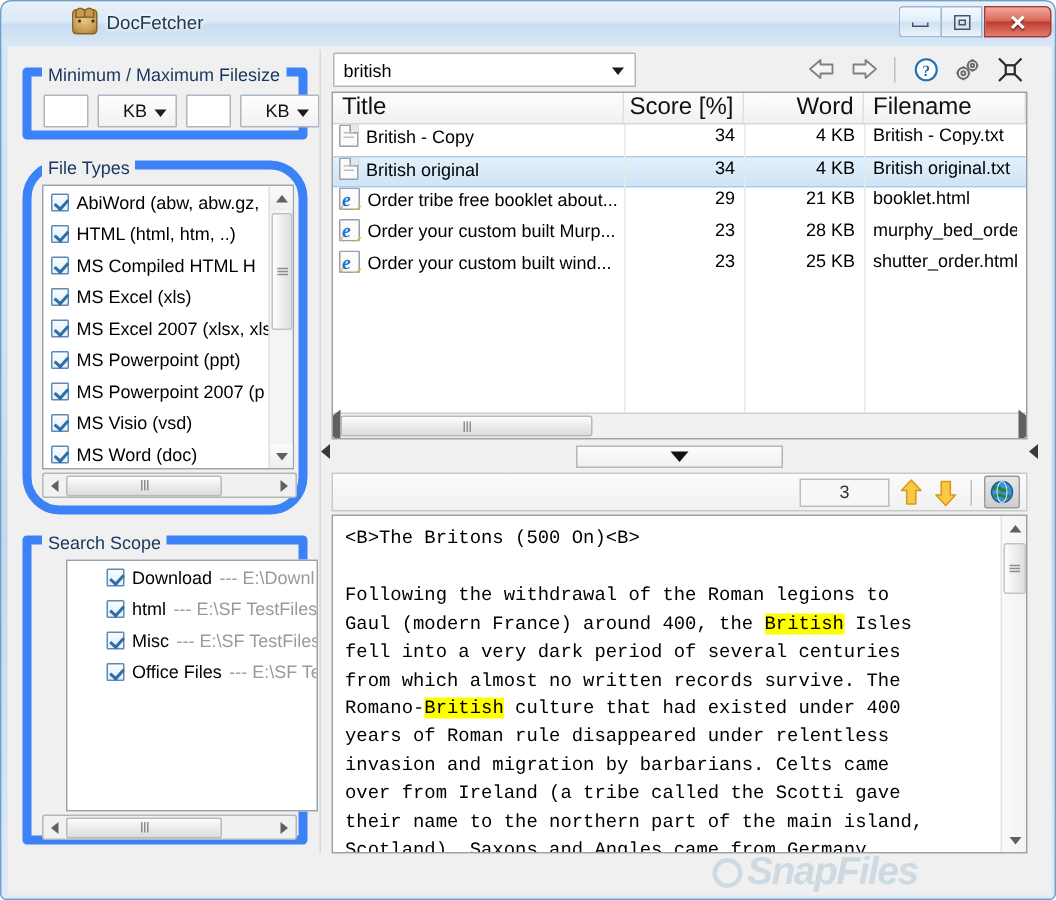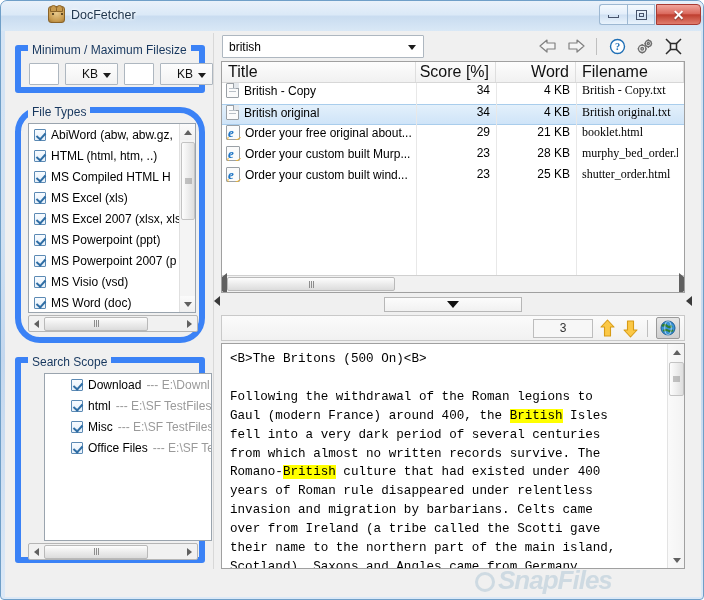--- a/index.html
+++ b/index.html
@@ -234,21 +234,21 @@
   .th.c-score { width: 80px; justify-content: flex-end; text-align: center; }
   .th.c-size  { width: 80px; justify-content: flex-end; }
   .th.c-file  { width: 108px; border-right: none; }
 
   .trow { display: flex; height: 21px; align-items: flex-start; font-size: 12px; color:#000; }
   .trow.sel { background: linear-gradient(to bottom,#e3f0fb,#cfe4f8); border-top:1px solid #a9cdec; border-bottom:1px solid #a9cdec; height:21px;}
   .td { display: flex; align-items: center; padding: 0 6px; white-space: nowrap; overflow: hidden; }
   .td.c-title { width: 194px; gap: 5px; padding-left: 4px; }
   .td.c-score { width: 80px; justify-content: flex-end; }
   .td.c-size  { width: 80px; justify-content: flex-end; }
-  .td.c-file  { width: 102px; font-family: Liberation Serif, serif; }
+  .td.c-file  { width: 102px; }
   .colline { position: absolute; top: 21px; bottom: 17px; width: 1px; background: #e8e8e8; }
 
   
   .ico-txt {
     width: 13px; height: 15px; flex:none; position: relative;
     background: #fbfbfb; border: 1px solid #9aa0a6; border-radius: 1px;
   }
   .ico-txt:before {
     content:""; position:absolute; right:-1px; top:-1px; width:5px;height:5px;
     background:#e4e8ec; border-left:1px solid #9aa0a6; border-bottom:1px solid #9aa0a6;
@@ -598,21 +598,21 @@
                 </span>
                 <span>British original</span>
               </div>
               <div class="td c-score">34</div>
               <div class="td c-size">4 KB</div>
               <div class="td c-file">British original.txt</div>
             </div>
             <div class="trow">
               <div class="td c-title">
                 <span class="ico-ie"></span>
-                <span>Order your free original about...</span>
+                <span>Order tribe free booklet about...</span>
               </div>
               <div class="td c-score">29</div>
               <div class="td c-size">21 KB</div>
               <div class="td c-file">booklet.html</div>
             </div>
             <div class="trow">
               <div class="td c-title">
                 <span class="ico-ie"></span>
                 <span>Order your custom built Murp...</span>
               </div>

